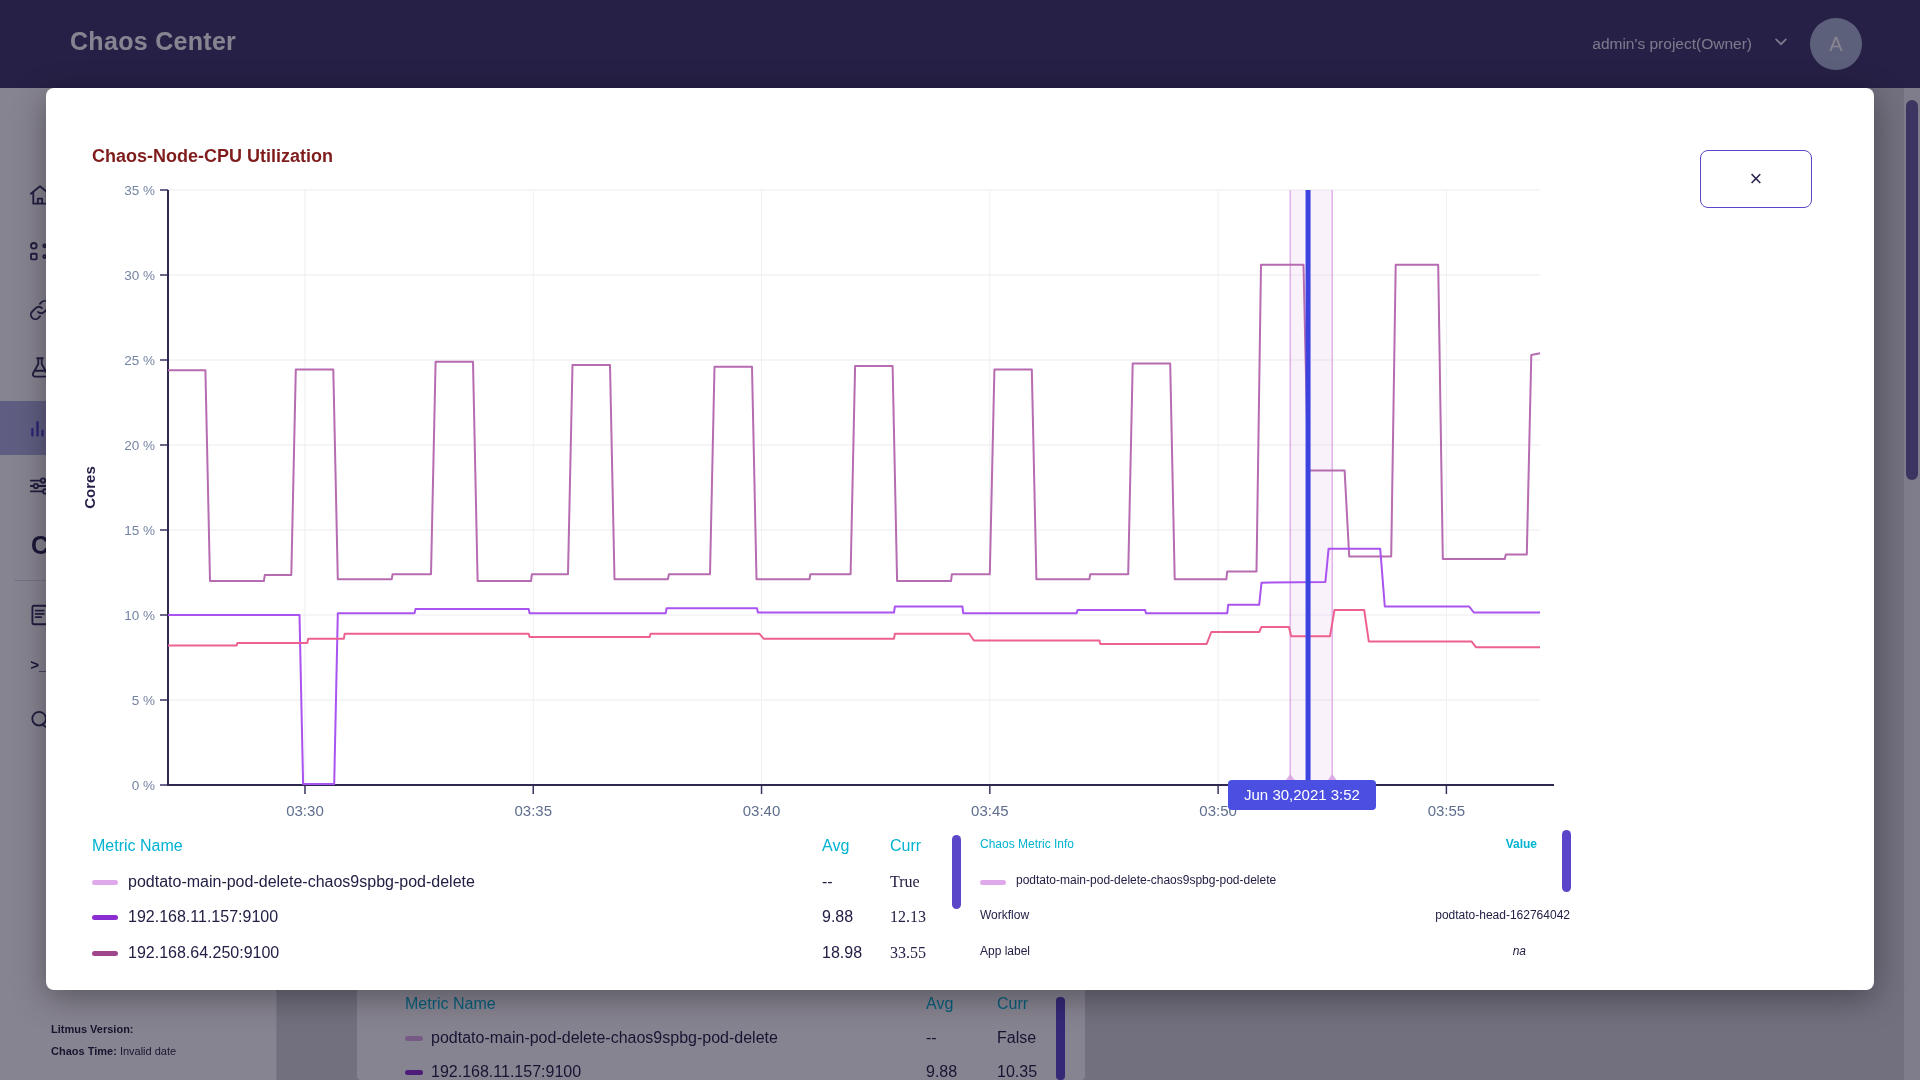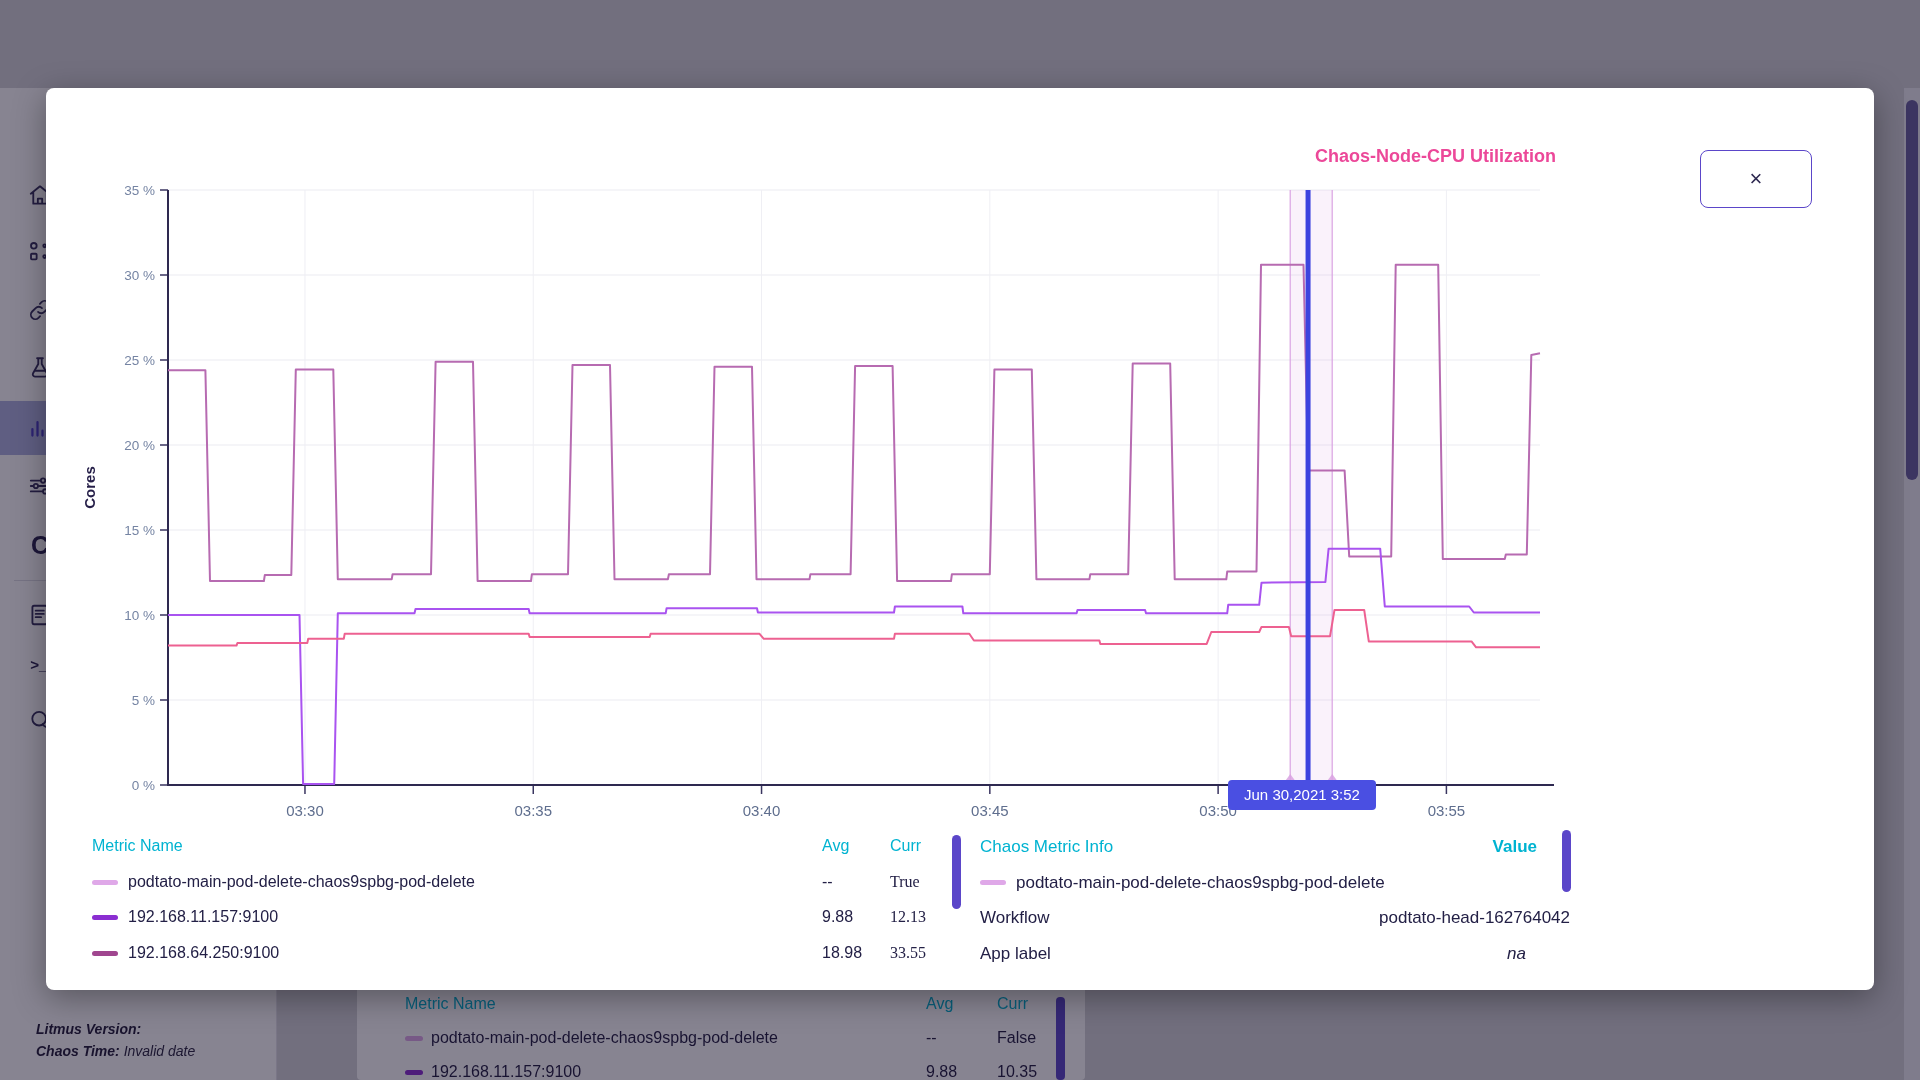--- a/index.html
+++ b/index.html
@@ -14,53 +14,53 @@
   .project{color:#e9e7f2;font-size:15.5px;}
   .avatar{width:52px;height:52px;border-radius:50%;background:#aab6d2;color:#fff;
           display:flex;align-items:center;justify-content:center;font-size:20px;}
 
   .sidebar{position:absolute;left:0;top:88px;width:276px;height:992px;background:#ffffff;
            border-right:1px solid #e4e3ea;}
   .s-item{position:absolute;left:0;width:276px;height:54px;}
   .s-item.active{background:#aeb2e0;}
   .s-item svg{position:absolute;left:27px;top:14px;}
   .s-divider{position:absolute;left:14px;top:492px;width:240px;height:1px;background:#dddce4;}
-  .side-foot{position:absolute;left:36px;top:930px;font-size:14px;color:#2b2640;line-height:22px;font-style:italic;}
+  .side-foot{position:absolute;left:51px;top:930px;font-size:11px;color:#2b2640;line-height:22px;}
   .side-foot b{color:#221d38;}
 
   .bg-card{position:absolute;left:357px;top:983px;width:728px;height:97px;background:#ffffff;border-radius:4px;}
   .bgt{position:absolute;left:48px;top:0;width:660px;font-size:16px;color:#211c3f;}
   .bg-head{position:absolute;top:12px;left:0;right:0;color:#00b3d1;}
   .bg-row{position:absolute;left:0;right:0;height:28px;}
   .bg-name{position:absolute;left:26px;top:0;white-space:nowrap;}
   .bg-avg{position:absolute;left:521px;top:0;}
   .bg-curr{position:absolute;left:592px;top:0;}
   .bg-sw{position:absolute;left:0;top:7px;width:18px;height:5px;border-radius:2.5px;}
   .bg-thumb{position:absolute;left:699px;top:14px;width:9px;height:83px;border-radius:4px;background:#5b46c9;}
 
   .page-scroll{position:absolute;left:1904px;top:88px;width:16px;height:992px;background:#efeef4;}
   .page-thumb{position:absolute;left:2px;top:12px;width:12px;height:380px;border-radius:6px;background:#69609f;}
 
   
   .overlay{position:absolute;left:0;top:0;width:1920px;height:1080px;background:rgba(15,10,35,.5);}
   .modal{position:absolute;left:46px;top:88px;width:1828px;height:902px;background:#fff;
          border-radius:8px;box-shadow:0 8px 32px rgba(0,0,0,.35);}
-  .modal-title{position:absolute;left:46px;top:58px;width:1464px;text-align:right;
-               font-size:18px;font-weight:bold;color:#ec4899;}
+  .modal-title{position:absolute;left:46px;top:58px;width:1464px;text-align:left;
+               font-size:18px;font-weight:bold;color:#7f1d1d;}
   .close-btn{position:absolute;left:1654px;top:62px;width:112px;height:58px;background:#fff;
              border:1px solid #5b46c9;border-radius:8px;font-size:22px;color:#2d2850;
              display:flex;align-items:center;justify-content:center;cursor:pointer;
              font-family:inherit;}
   .chart-area{position:absolute;left:0;top:0;width:1828px;height:760px;}
   #chart-svg{position:absolute;left:0;top:0;font-family:inherit;}
   .tooltip{position:absolute;left:1182px;top:692px;width:148px;height:30px;border-radius:4px;
            color:#fff;font-size:15px;line-height:30px;text-align:center;z-index:3;}
 
   .legend-left{position:absolute;left:46px;top:744px;width:870px;height:158px;font-size:16px;color:#232046;}
-  .legend-right{position:absolute;left:934px;top:744px;width:590px;height:158px;font-size:17px;color:#232046;}
+  .legend-right{position:absolute;left:934px;top:744px;width:590px;height:158px;font-size:12px;color:#232046;}
   .lhead{position:absolute;top:0;left:0;right:0;height:28px;color:#00b3d1;}
   .lrow{position:absolute;left:0;right:0;height:30px;}
   .r1{top:36px;} .r2{top:71px;} .r3{top:107px;}
   .c-name{position:absolute;left:36px;top:5px;white-space:nowrap;}
   .c-avg{position:absolute;left:730px;top:5px;}
   .c-curr{position:absolute;left:798px;top:5px;font-family:Liberation Serif, serif;}
   .h-name{position:absolute;left:0;top:5px;} .h-avg{position:absolute;left:730px;top:5px;}
   .h-curr{position:absolute;left:798px;top:5px;}
   .h-info{position:absolute;left:0;top:5px;} .h-value{position:absolute;right:33px;top:5px;font-weight:bold;}
   .c-label{position:absolute;left:0;top:5px;}
@@ -68,20 +68,30 @@
   .sw{position:absolute;left:0;top:12px;width:26px;height:5px;border-radius:2.5px;}
   .scroll-thumb{position:absolute;width:9px;background:#5b46c9;border-radius:4.5px;}
   .t-left{left:906px;top:747px;height:74px;}
   .t-right{left:1516px;top:742px;height:62px;}
 </style>
 </head>
 <body>
 
 <div class="app">
 
+  <div class="topbar">
+    <div class="app-title">Chaos Center</div>
+    <div class="hdr-right">
+      <span class="project">admin's project(Owner)</span>
+      <span><svg width="18" height="18" viewBox="0 0 24 24" fill="none" stroke="#e9e7f2" stroke-width="2.4" stroke-linecap="round">
+            <path d="M5.5 8.5 12 15l6.5-6.5"></path>
+          </svg></span>
+      <div class="avatar">A</div>
+    </div>
+  </div>
 
   <div class="sidebar">
     <div class="s-item" style="top:80px">
       <svg width="26" height="26" viewBox="0 0 24 24" fill="none" stroke="#37315e" stroke-width="1.7" stroke-linecap="round" stroke-linejoin="round">
           <path d="M3.5 10.8 12 4l8.5 6.8M5.8 9.5V20h12.4V9.5M10 20v-4.6h4V20"></path>
         </svg>
     </div>
     <div class="s-item" style="top:137px">
       <svg width="26" height="26" viewBox="0 0 24 24" fill="none" stroke="#37315e" stroke-width="1.7" stroke-linecap="round" stroke-linejoin="round">
           <circle cx="6.3" cy="6.3" r="2.6"></circle>

